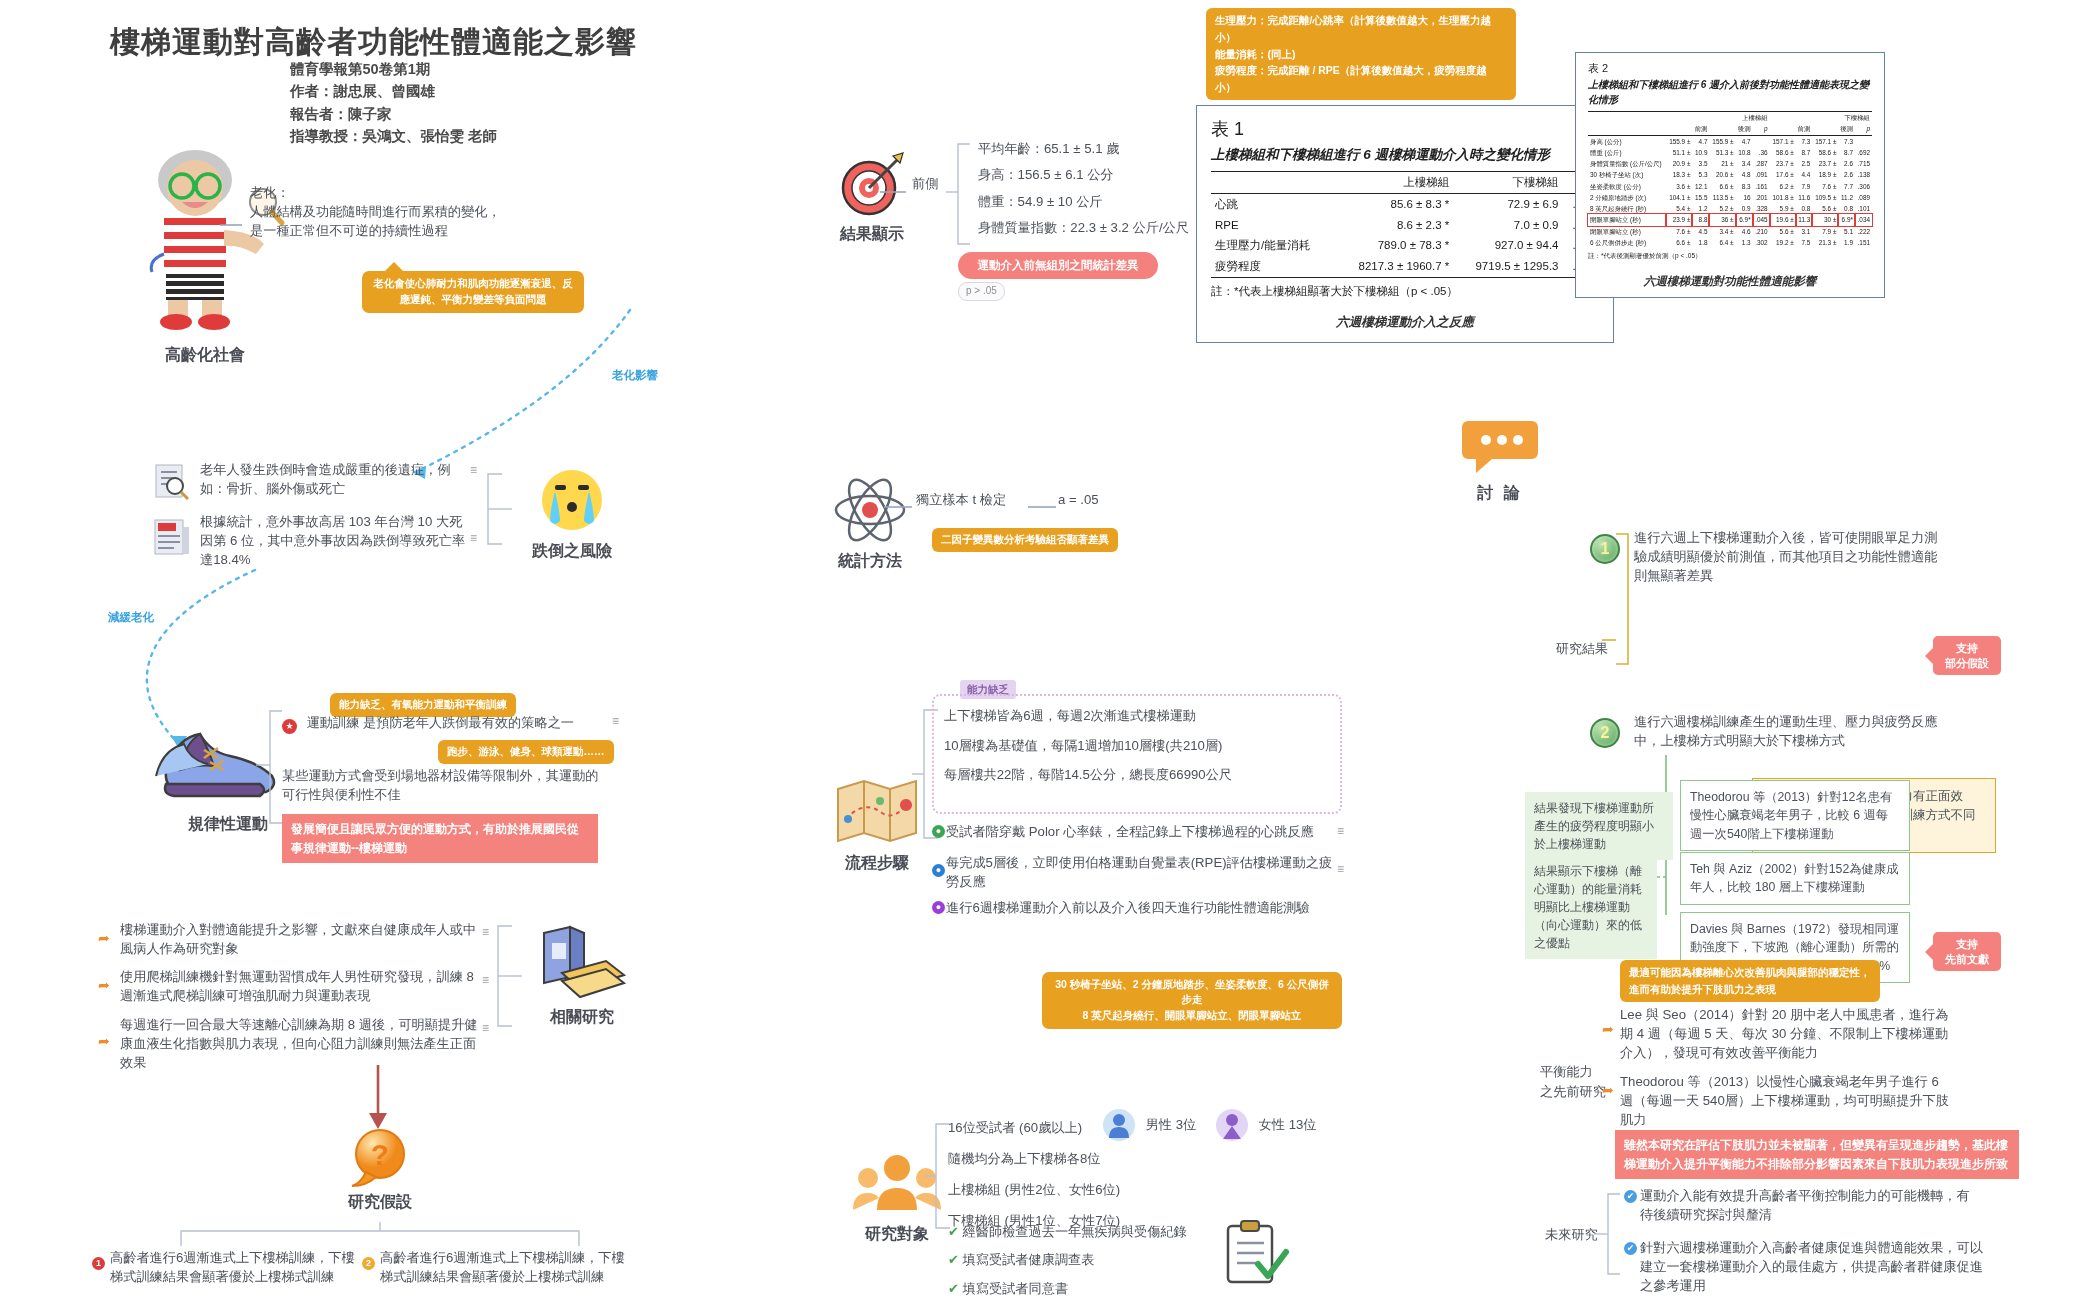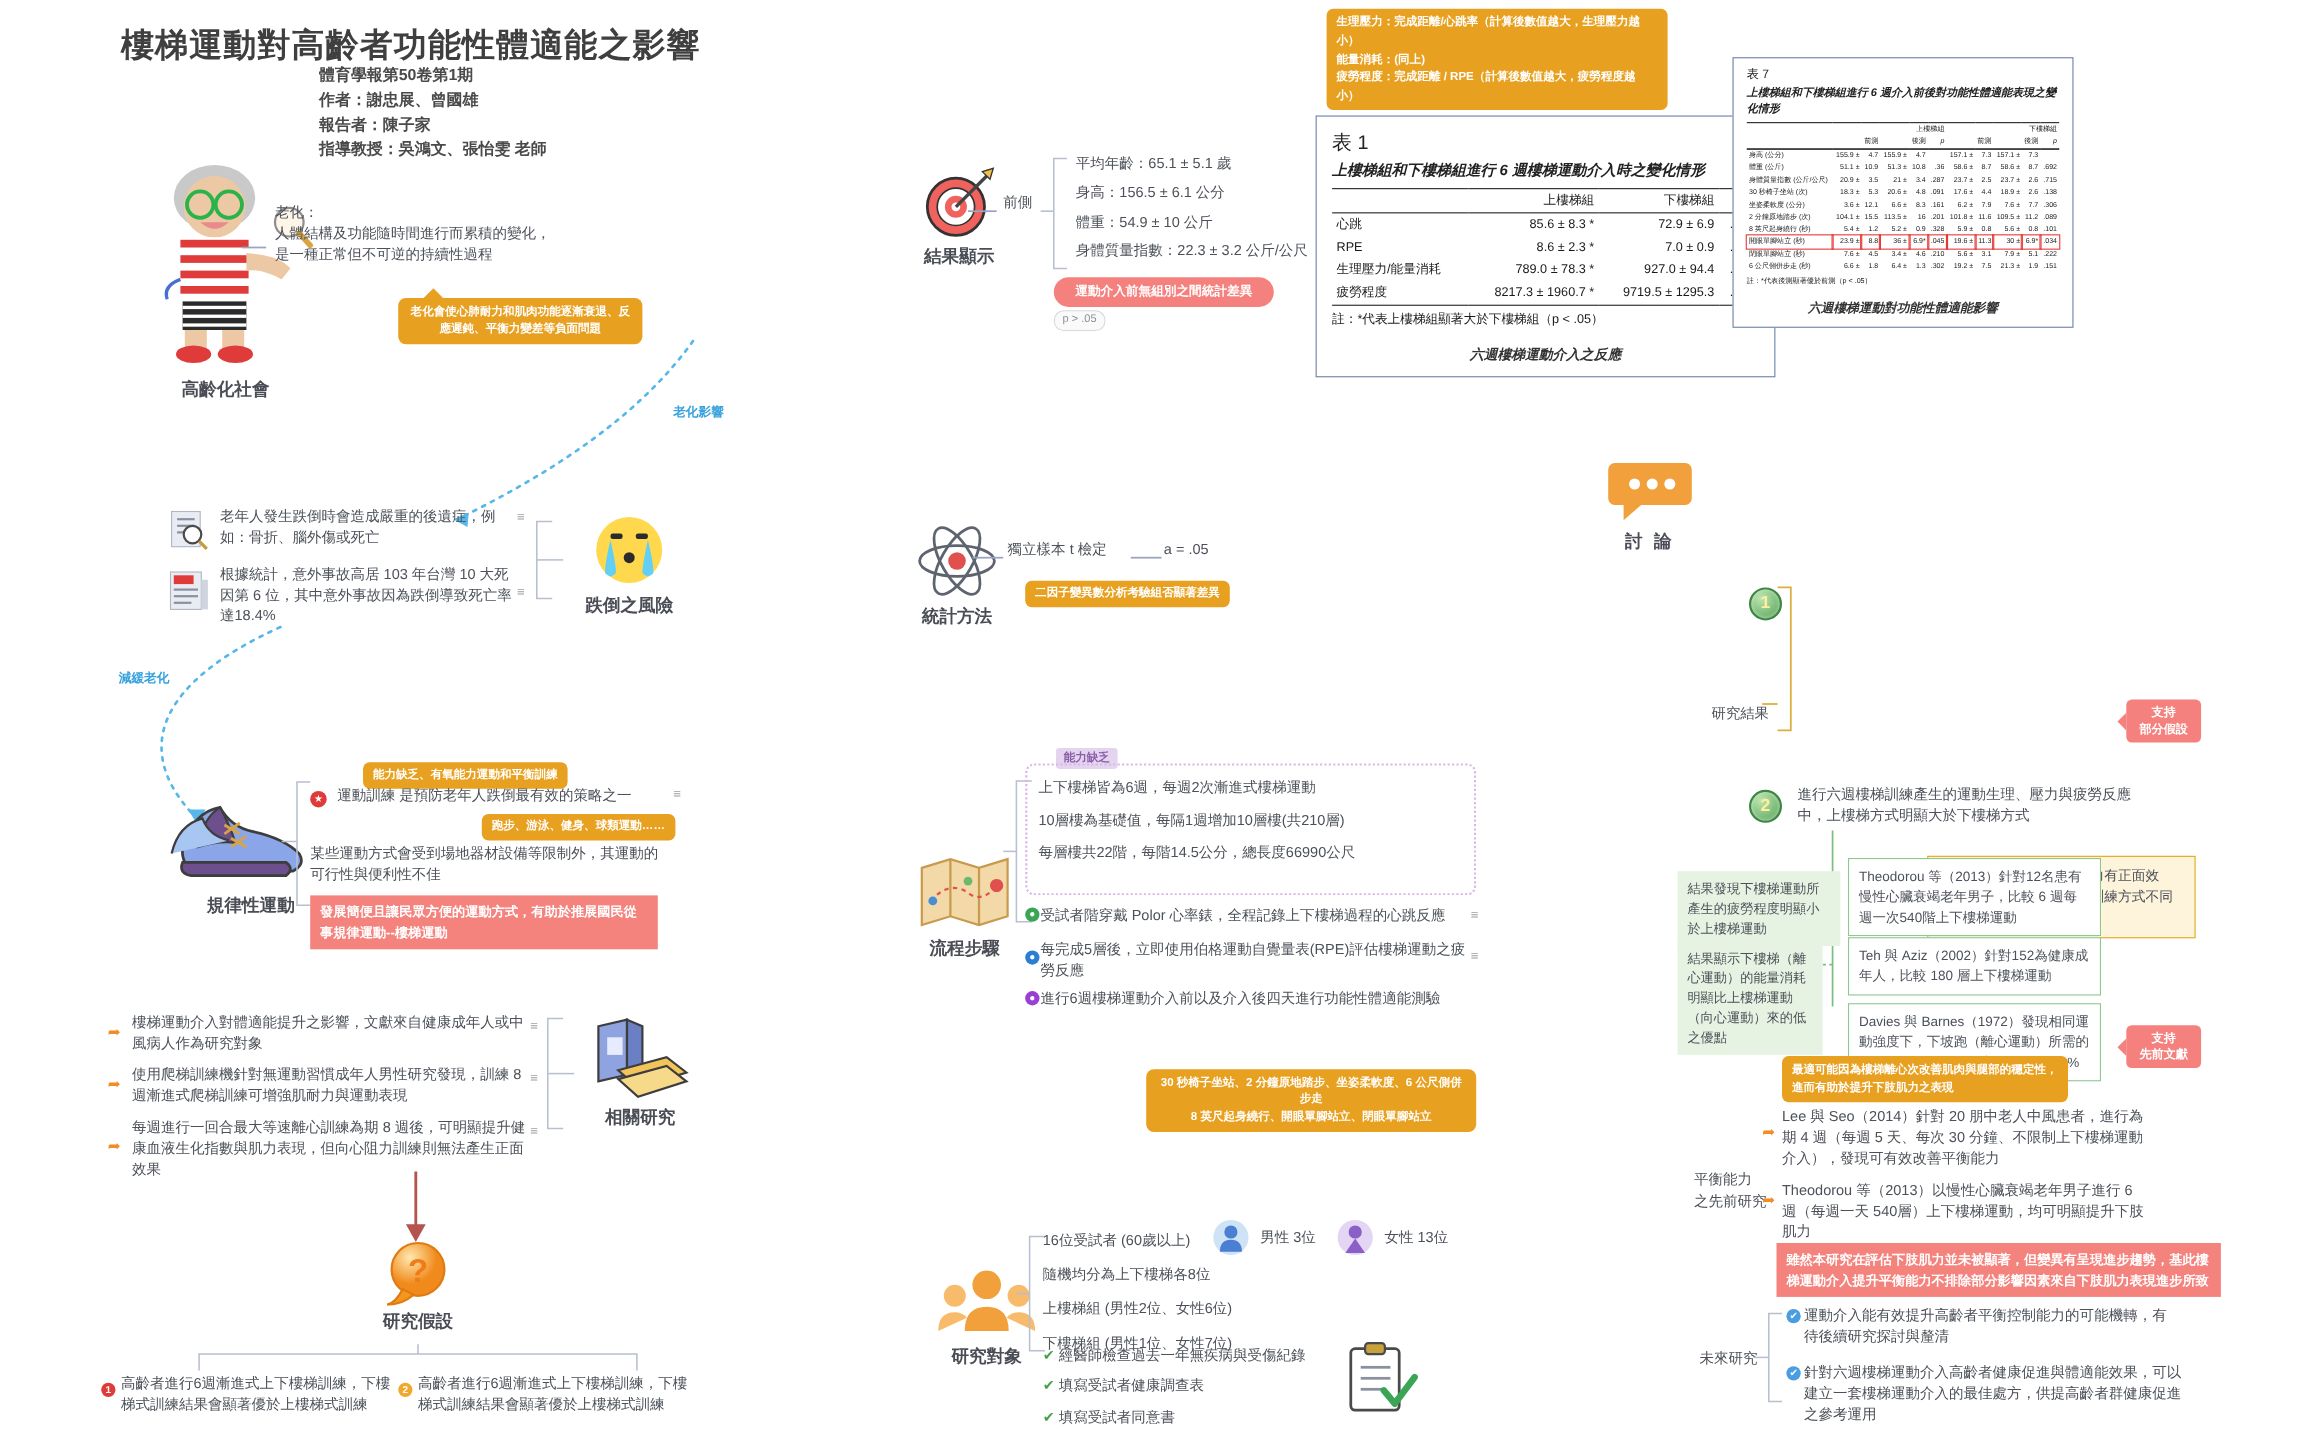--- a/index.html
+++ b/index.html
@@ -510,21 +510,21 @@
       <td style="border-bottom:1px solid #222;">9719.5 ± 1295.3</td>
       <td style="border-bottom:1px solid #222;">.046</td>
     </tr>
   </tbody>
     </table>
   <div class="note" style="margin-top:5px;">註：*代表上樓梯組顯著大於下樓梯組（p &lt; .05）</div>
   <div class="cap" style="margin-top:14px;">六週樓梯運動介入之反應</div>
 </div>
 
 <div class="abs paper" style="left:1575px; top:52px; width:310px; padding:8px 12px;">
-  <div style="font-size:11px; color:#222;">表 7</div>
+  <div style="font-size:11px; color:#222;">表 2</div>
   <div style="font-size:10px; font-style:italic; font-weight:bold; color:#222; line-height:1.5; margin-bottom:4px;">上樓梯組和下樓梯組進行 6 週介入前後對功能性體適能表現之變化情形</div>
   <table class="t2">
     <tbody>
         <tr>
           <th class="l" style="border-top:1px solid #222;"></th>
       <th colspan="5" style="border-top:1px solid #222;">上樓梯組</th>
       <th colspan="5" style="border-top:1px solid #222;">下樓梯組</th>
         </tr>
     <tr style="border-bottom:1px solid #222;">
           <th class="l"></th>
@@ -685,20 +685,21 @@
 
 <div class="abs txt" style="left:1556px; top:640px; width:70px; font-size:13px;">研究結果</div>
 
 <svg class="abs" style="left:1612px; top:530px;" width="28" height="140">
   <path d="M4 4 h12 v130 h-12" stroke="#dcae3c" stroke-width="1.6" fill="none"></path>
   <line x1="4" y1="110" x2="-10" y2="110" stroke="#dcae3c" stroke-width="1.6"></line>
 </svg>
 
 <div class="abs" style="left:1590px; top:528px; width:350px;">
   <div class="num-ball abs" style="left:0; top:6px;">1</div>
+  <div class="txt" style="margin-left:44px;">進行六週上下樓梯運動介入後，皆可使開眼單足力測驗成績明顯優於前測值，而其他項目之功能性體適能則無顯著差異</div>
 </div>
 <div class="abs red-badge left-tail" style="left:1933px; top:537px; width:68px; white-space:pre-line;">支持
 部分假設</div>
 
 <div class="abs yellow-box" style="left:1752px; top:640px; width:244px;">樓梯運動僅對提升平衡能力有正面效果，但不會因為樓梯運動訓練方式不同而產生不同的效果</div>
 
 <div class="abs" style="left:1590px; top:712px; width:350px;">
   <div class="num-ball abs" style="left:0; top:6px; background:radial-gradient(circle at 35% 30%, #bde6b0, #4f9e54);">2</div>
   <div class="txt" style="margin-left:44px;">進行六週樓梯訓練產生的運動生理、壓力與疲勞反應中，上樓梯方式明顯大於下樓梯方式</div>
 </div>

